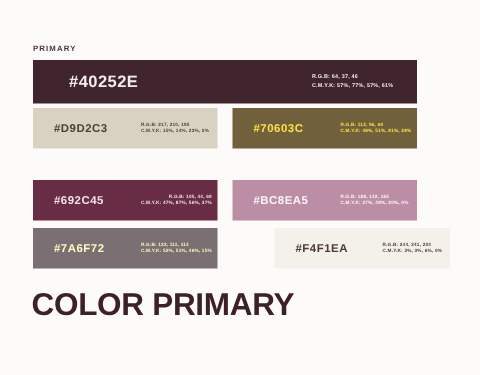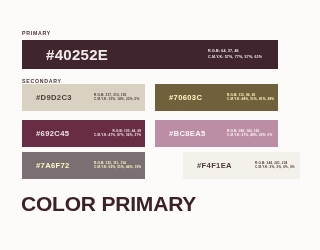--- a/index.html
+++ b/index.html
@@ -64,21 +64,21 @@
   
   .primary-swatch {
     left: 22px;
     top: 40px;
     width: 256px;
     height: 29px;
   }
   .primary-swatch .hex {
     position: absolute;
     left: 24px;
-    font-size: 15px;
+    font-size: 11px;
     letter-spacing: 0.3px;
   }
   .primary-swatch .values {
     position: absolute;
     left: 186px;
     gap: 2.2px;
   }
   .primary-swatch .values span {
     font-size: 3.6px;
   }
@@ -91,21 +91,21 @@
   .sec-swatch .hex {
     position: absolute;
     left: 14px;
   }
   .sec-swatch .values {
     position: absolute;
     left: 72px;
   }
   .col-left  { left: 22px; }
   .col-right { left: 155px; }
-  .row-1 { top: 84px; }
+  .row-1 { top: 72px; }
   .row-2 { top: 120px; }
   .row-3 { top: 152px; }
 
   
   .title {
     position: absolute;
     left: 21px;
     top: 192px;
     font-size: 21px;
     font-weight: bold;
@@ -131,21 +131,21 @@
   <div class="section-label label-secondary">SECONDARY</div>
 
   <div class="swatch sec-swatch col-left row-1" style="background: rgb(217, 210, 195); color: rgb(74, 64, 53);">
     <div class="hex">#D9D2C3</div>
     <div class="values">
       <span>R.G.B: 217, 210, 195</span>
       <span>C.M.Y.K: 15%, 14%, 23%, 0%</span>
     </div>
   </div>
 
-  <div class="swatch sec-swatch col-right row-1" style="background: rgb(112, 96, 60); color: #fef9c3;">
+  <div class="swatch sec-swatch col-right row-1" style="background: rgb(112, 96, 60); color: #fde047;">
     <div class="hex">#70603C</div>
     <div class="values">
       <span>R.G.B: 112, 96, 60</span>
       <span>C.M.Y.K: 48%, 51%, 81%, 28%</span>
     </div>
   </div>
 
   <div class="swatch sec-swatch col-left row-2" style="background: rgb(105, 44, 69); color: rgb(240, 226, 232); text-align: right;">
     <div class="hex">#692C45</div>
     <div class="values">

